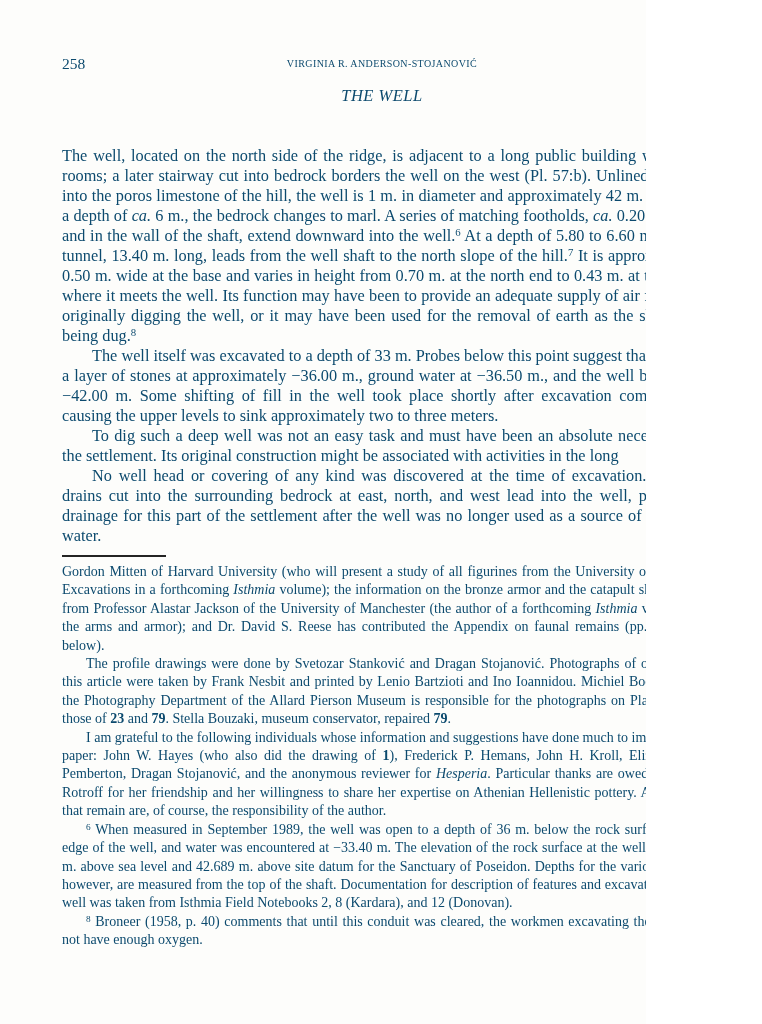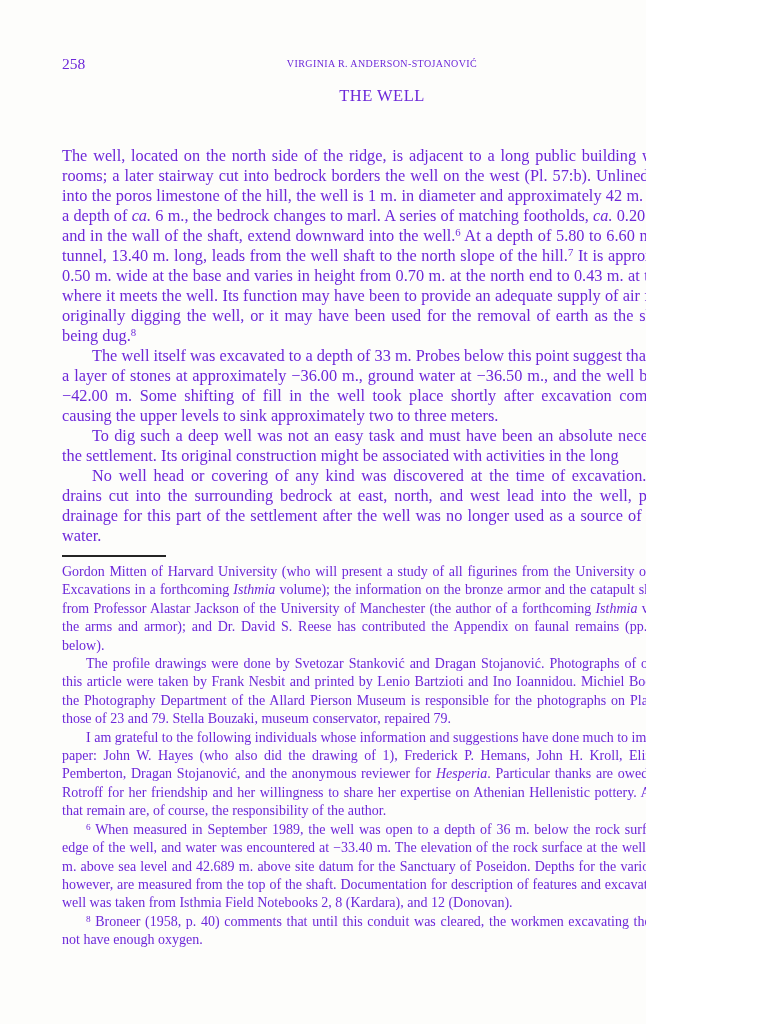--- a/index.html
+++ b/index.html
@@ -1,21 +1,21 @@
 <!DOCTYPE html>
 <html><head>
 <meta charset="utf-8">
 <style>
   html, body { margin: 0; padding: 0; }
   .page {
     position: relative;
     width: 646px;
     height: 1024px;
     background: #fdfdfb;
-    color: #6d28d9;
+    color: #0c4a6e;
     font-family: "Liberation Serif", serif;
     overflow: hidden;
     box-sizing: border-box;
   }
   .content {
     position: absolute;
     left: 62px;
     top: 0;
     width: 640px;
   }
@@ -37,20 +37,21 @@
     line-height: 18px;
     letter-spacing: 0.4px;
     white-space: nowrap;
   }
   .section-title {
     text-align: center;
     font-size: 16.5px;
     line-height: 20px;
     margin-top: 13px;
     letter-spacing: 0.5px;
+    font-style: italic;
   }
   .body-text {
     margin-top: 40px;
     font-size: 16.3px;
     line-height: 20px;
     text-align: justify;
   }
   .body-text p { margin: 0; }
   .body-text p.indent { text-indent: 30px; }
   .fn-rule {
@@ -60,21 +61,21 @@
     margin: 9px 0 6px 0;
   }
   .footnotes {
     font-size: 14px;
     line-height: 18.4px;
     text-align: justify;
   }
   .footnotes p { margin: 0; }
   .footnotes p.indent { text-indent: 24px; }
   .i { font-style: italic; }
-  .b { font-weight: normal; }
+  .b { font-weight: bold; }
   sup {
     font-size: 66%;
     line-height: 0;
     vertical-align: baseline;
     position: relative;
     top: -0.45em;
   }
 </style>
 </head>
 <body>

